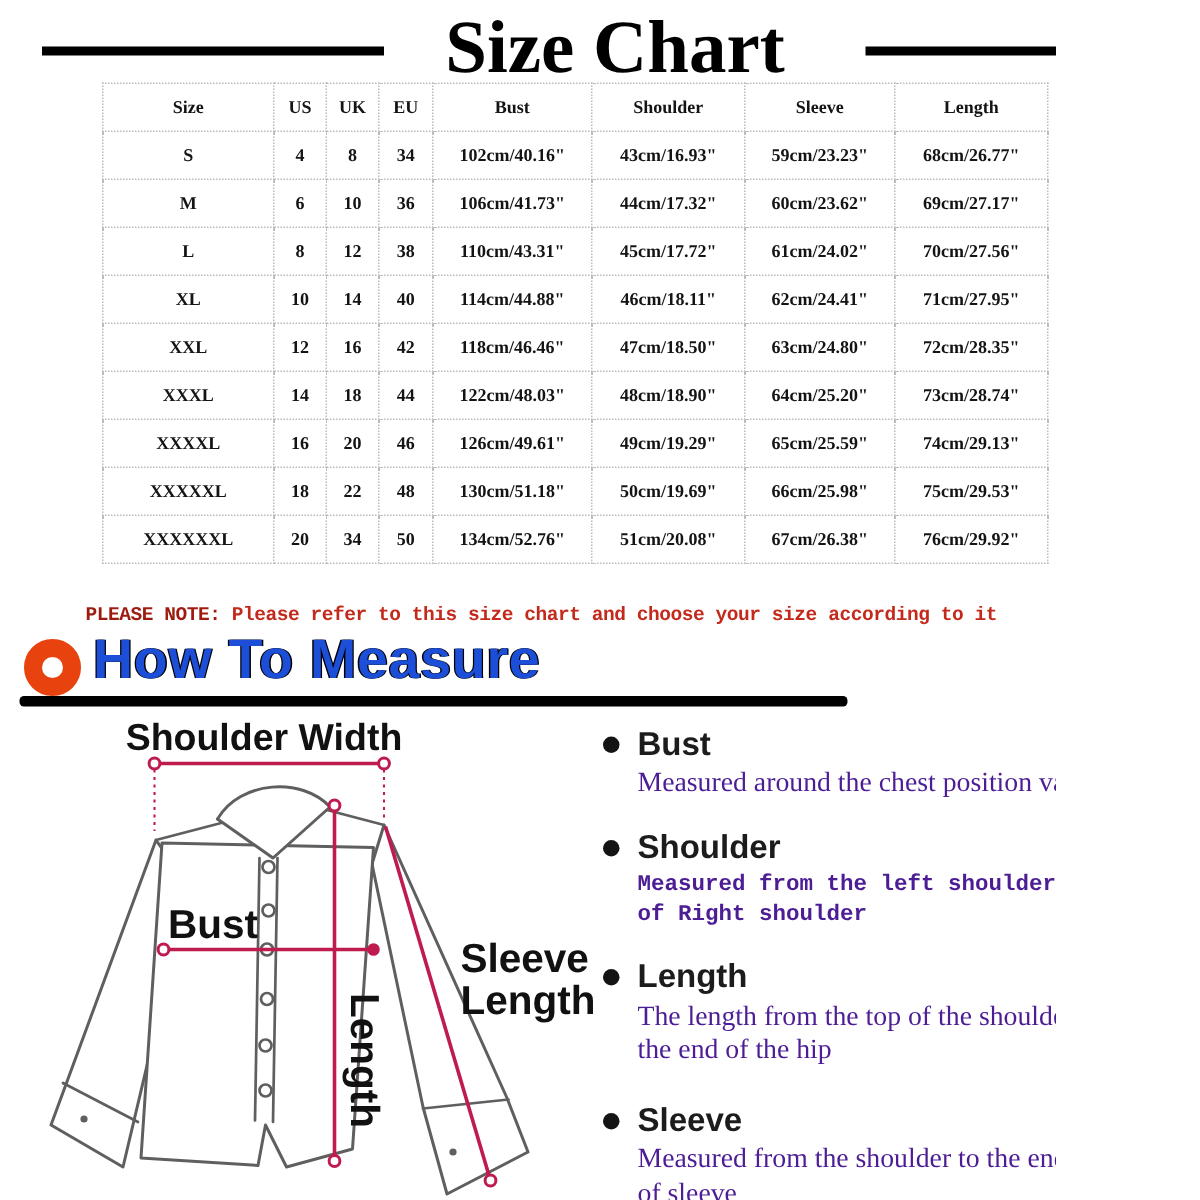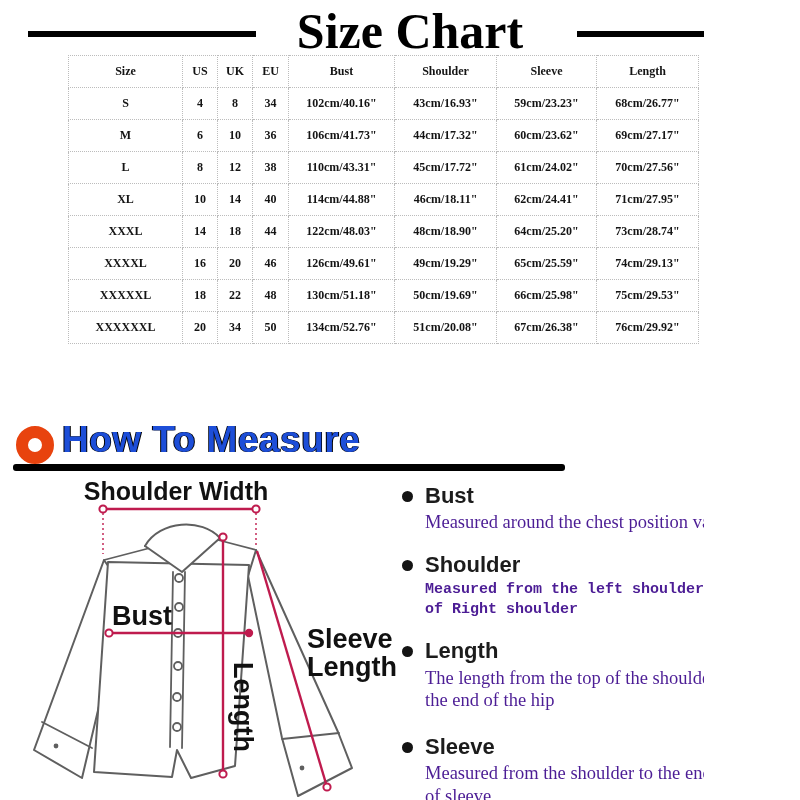--- a/index.html
+++ b/index.html
@@ -116,20 +116,30 @@
           <td>XL</td>
           <td>10</td>
           <td>14</td>
           <td>40</td>
           <td>114cm/44.88"</td>
           <td>46cm/18.11"</td>
           <td>62cm/24.41"</td>
           <td>71cm/27.95"</td>
         </tr>
         <tr>
+          <td>XXL</td>
+          <td>12</td>
+          <td>16</td>
+          <td>42</td>
+          <td>118cm/46.46"</td>
+          <td>47cm/18.50"</td>
+          <td>63cm/24.80"</td>
+          <td>72cm/28.35"</td>
+        </tr>
+        <tr>
           <td>XXXL</td>
           <td>14</td>
           <td>18</td>
           <td>44</td>
           <td>122cm/48.03"</td>
           <td>48cm/18.90"</td>
           <td>64cm/25.20"</td>
           <td>73cm/28.74"</td>
         </tr>
         <tr>
@@ -158,20 +168,21 @@
           <td>34</td>
           <td>50</td>
           <td>134cm/52.76"</td>
           <td>51cm/20.08"</td>
           <td>67cm/26.38"</td>
           <td>76cm/29.92"</td>
         </tr>
       </tbody>
   </table>
 
+  <div class="note"><span class="note-label">PLEASE NOTE:</span><span class="note-text"> Please refer to this size chart and choose your size according to it</span></div>
 
   <div class="ring"></div>
   <div class="htm-title">How To Measure</div>
   <div class="htm-underline"></div>
 
   <svg class="diagram" viewBox="0 0 370 330" xmlns="http://www.w3.org/2000/svg">
     <g stroke="#5f5f5f" stroke-width="2" fill="#ffffff" stroke-linejoin="round" stroke-linecap="round">
 
       <polygon points="74,90 4,280 52,308 96,122"></polygon>
       <line x1="12" y1="252" x2="62" y2="278" stroke-width="1.8"></line>

